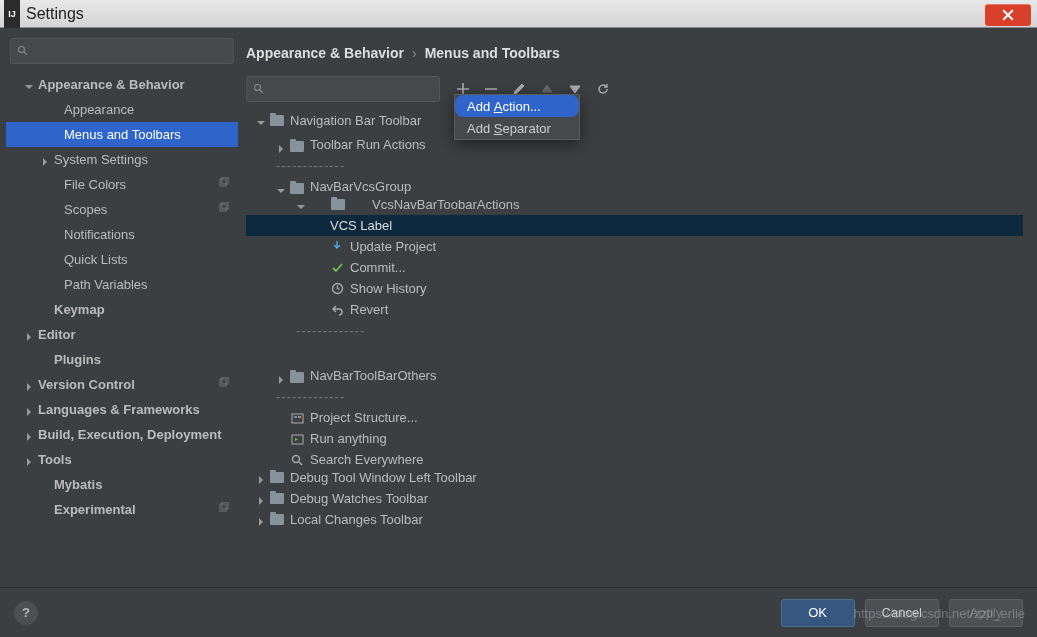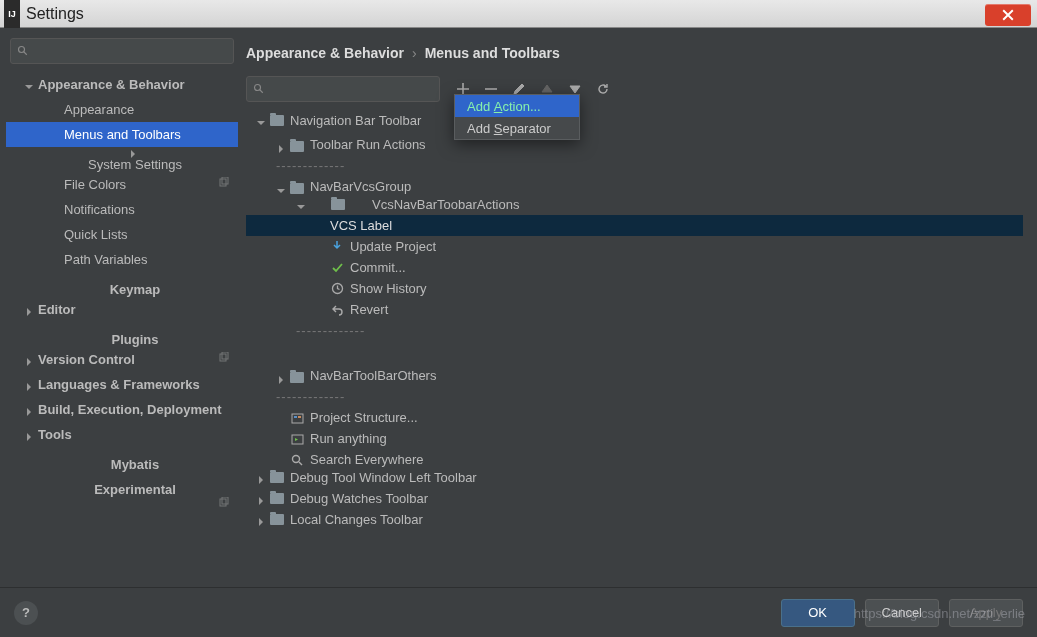--- a/index.html
+++ b/index.html
@@ -19,21 +19,21 @@
 
 .tree { flex: 1; overflow: auto; }
 .tree-row { height: 25px; display: flex; align-items: center; padding-right: 8px; cursor: default; position: relative; }
 .tree-row.sel { background: #2f65ca; color: #fff; }
 .tree-row.bold { font-weight: bold; }
 .arrow { width: 10px; height: 10px; flex-shrink: 0; margin-right: 4px; }
 .arrow svg { width: 10px; height: 10px; fill: #999; }
 .badge-right { margin-left: auto; opacity: .5; }
 .badge-right svg { width: 12px; height: 12px; fill: #aaa; }
 .indent-1 { padding-left: 18px; }
-.indent-2 { padding-left: 34px; flex-direction: column; }
+.indent-2 { padding-left: 34px; }
 .indent-3 { padding-left: 44px; }
 
 .right-col { flex: 1; display: flex; flex-direction: column; padding: 4px 8px 0 8px; min-width: 0; }
 .breadcrumb { height: 30px; display: flex; align-items: center; gap: 8px; font-size: 14px; }
 .breadcrumb .crumb { color: #ddd; font-weight: bold; }
 .breadcrumb .sep { color: #888; }
 
 .toolbar-row { display: flex; align-items: center; gap: 6px; margin-top: 8px; }
 .filter-box { flex: 0 0 194px; height: 26px; background: #45494a; border: 1px solid #555; border-radius: 3px; display: flex; align-items: center; padding: 0 6px; color: #888; }
 .filter-box svg { width: 12px; height: 12px; margin-right: 4px; fill: #888; }
@@ -51,21 +51,21 @@
 .sep-dashes { color: #777; letter-spacing: 1px; }
 .ic { width: 14px; height: 14px; margin-right: 6px; display: flex; align-items: center; justify-content: center; flex-shrink: 0; }
 .ic svg { width: 13px; height: 13px; }
 .mi-0 { padding-left: 10px; }
 .mi-1 { padding-left: 30px; align-items: flex-end; }
 .mi-2 { padding-left: 50px; gap: 21px; }
 .mi-3 { padding-left: 70px; }
 
 .popup { position: absolute; left: 454px; top: 94px; width: 126px; background: #46494b; border: 1px solid #5a5d5f; box-shadow: 0 4px 16px rgba(0,0,0,.5); z-index: 10; }
 .popup-item { height: 22px; display: flex; align-items: center; padding: 0 12px; color: #ccc; }
-.popup-item.hl { background: #2f65ca; color: #86efac; }
+.popup-item.hl { background: #2f65ca; color: #ffffff; border-radius: 8px; }
 .popup-item .ul { text-decoration: underline; }
 
 .footer { position: absolute; bottom: 0; left: 0; right: 0; height: 50px; background: #3c3f41; border-top: 1px solid #2d2f30; display: flex; align-items: center; padding: 0 14px; }
 .help-btn { width: 24px; height: 24px; border-radius: 12px; background: #4c5052; color: #bbb; display: flex; align-items: center; justify-content: center; font-weight: bold; }
 .footer-btns { margin-left: auto; display: flex; gap: 10px; }
 .btn { min-width: 74px; height: 28px; border-radius: 3px; display: flex; align-items: center; justify-content: center; background: #4c5052; border: 1px solid #5e6060; color: #ccc; padding: 0 16px; }
 .btn.primary { background: #365880; border-color: #4a708b; color: #fff; }
 .btn.disabled { color: #777; }
 
 .watermark { position: absolute; right: 12px; bottom: 16px; color: rgba(210,210,220,.35); font-size: 13px; pointer-events: none; }
@@ -109,20 +109,28 @@
         </div>
         <div class="tree-row indent-2">
           <span class="arrow"><svg viewBox="0 0 10 10">
               <path d="M3 1l4 4-4 4z"></path>
             </svg></span>
           <span>System Settings</span>
         </div>
         <div class="tree-row indent-3">
           <span class="arrow"></span>
           <span>File Colors</span>
+          <span class="badge-right"><svg viewBox="0 0 12 12">
+              <rect x="2" y="2" width="6" height="7" fill="none" stroke="#aaa"></rect>
+              <rect x="4" y="0" width="6" height="7" fill="none" stroke="#aaa"></rect>
+            </svg></span>
+        </div>
+        <div class="tree-row indent-3">
+          <span class="arrow"></span>
+          <span>Scopes</span>
           <span class="badge-right"><svg viewBox="0 0 12 12">
               <rect x="2" y="2" width="6" height="7" fill="none" stroke="#aaa"></rect>
               <rect x="4" y="0" width="6" height="7" fill="none" stroke="#aaa"></rect>
             </svg></span>
         </div>
         <div class="tree-row indent-3">
           <span class="arrow"></span>
           <span>Notifications</span>
         </div>
         <div class="tree-row indent-3">

